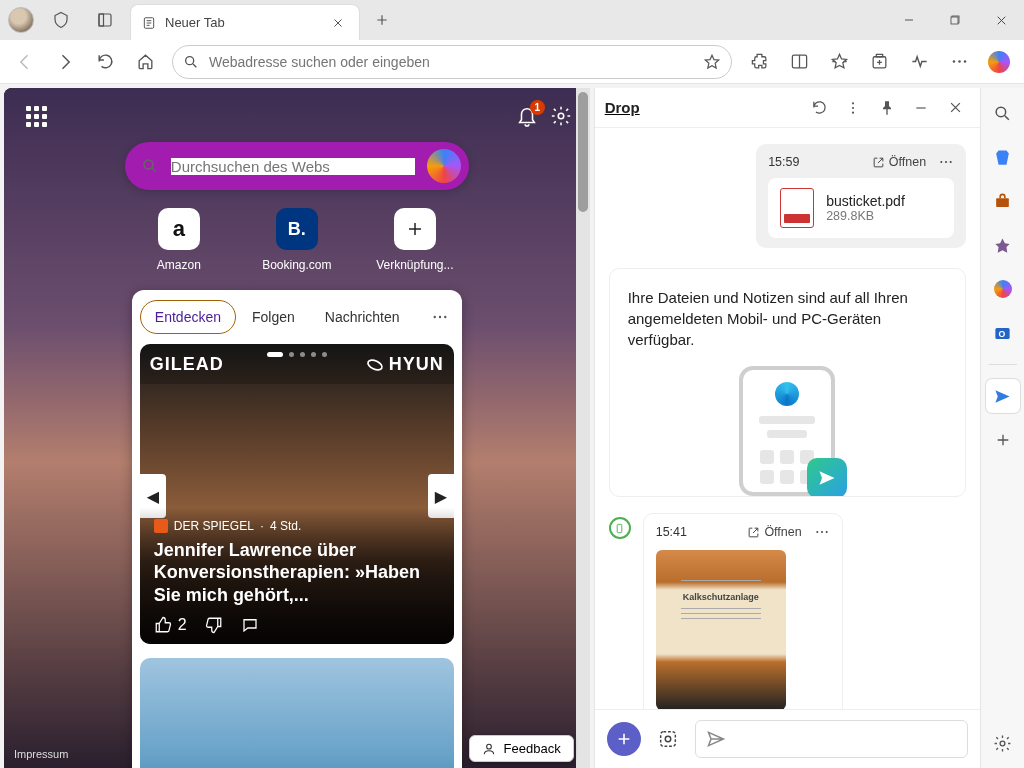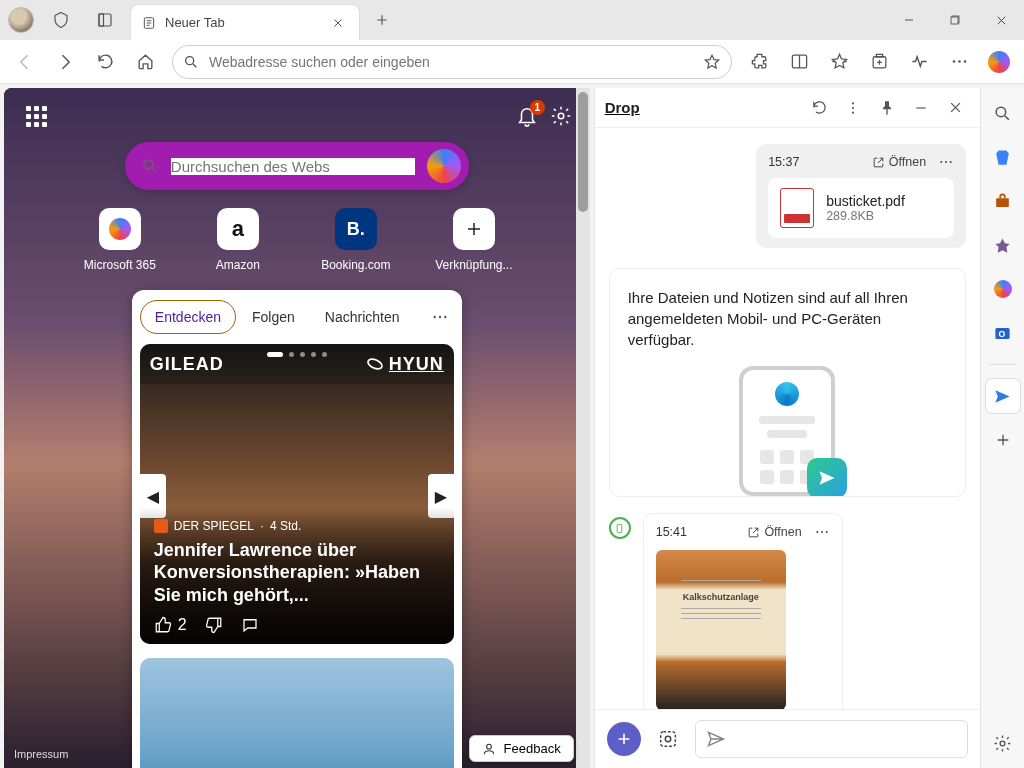--- a/index.html
+++ b/index.html
@@ -265,26 +265,20 @@
       <div class="ntp-search">
         <svg width="18" height="18" viewBox="0 0 24 24" fill="none" stroke="#666" stroke-width="2">
             <circle cx="10" cy="10" r="6"></circle>
             <path d="M20 20l-5-5"></path>
           </svg>
         <input placeholder="Durchsuchen des Webs" style="">
         <div class="copilot-swirl"></div>
       </div>
       <div class="quick-links">
         <div class="ql">
-            <div class="ql-tile">
-              <div style="width:22px;height:22px;border-radius:50%;background:conic-gradient(#3b82f6,#a855f7,#ef4444,#f59e0b,#3b82f6);"></div>
-            </div>
-            <span class="ql-label">Microsoft 365</span>
-          </div>
-        <div class="ql">
             <div class="ql-tile" style="color:#111;font-size:22px;">a</div>
             <span class="ql-label">Amazon</span>
           </div>
         <div class="ql">
             <div class="ql-tile" style="background:#003580;color:#fff;font-size:18px;">B.</div>
             <span class="ql-label">Booking.com</span>
           </div>
         <div class="ql">
             <div class="ql-tile">
               <svg width="18" height="18" viewBox="0 0 24 24" stroke="#222" stroke-width="2">
@@ -304,21 +298,21 @@
               <svg width="18" height="18" viewBox="0 0 24 24" fill="currentColor">
                 <circle cx="5" cy="12" r="1.6"></circle>
                 <circle cx="12" cy="12" r="1.6"></circle>
                 <circle cx="19" cy="12" r="1.6"></circle>
               </svg>
             </div>
         </div>
         <div class="article">
           <div class="gilead-bar">
               <span>GILEAD</span>
-              <span style="display:flex;align-items:flex-start;gap:4px;text-decoration:underline;">
+              <span style="display:flex;align-items:flex-end;gap:4px;">
                 <svg width="20" height="20" viewBox="0 0 24 24" fill="none" stroke="#fff" stroke-width="2">
                   <ellipse cx="12" cy="12" rx="9" ry="5" transform="rotate(25 12 12)"></ellipse>
                 </svg>
                 <span>HYUN</span>
               </span>
             </div>
           <div class="car-dots">
               <span class="on"></span>
               <span></span>
               <span></span>
@@ -400,21 +394,21 @@
             <svg width="15" height="15" viewBox="0 0 24 24" stroke="currentColor" stroke-width="2">
               <path d="M5 5l14 14M19 5L5 19"></path>
             </svg>
           </div>
       </div>
     </div>
     <div class="drop-body">
       <div class="msg-right" style="width:210px;">
         <div class="bubble-a">
           <div class="bubble-head">
-            <span>15:37</span>
+            <span>15:59</span>
             <div class="bh-actions">
               <span style="display:flex;align-items:center;gap:4px;">
                   <svg width="13" height="13" viewBox="0 0 24 24" fill="none" stroke="currentColor" stroke-width="1.8">
                     <path d="M14 4h6v6M20 4l-9 9M20 14v5a1 1 0 0 1-1 1H5a1 1 0 0 1-1-1V5a1 1 0 0 1 1-1h5"></path>
                   </svg>
                   <span>Öffnen</span>
                 </span>
               <span>
                   <svg width="16" height="16" viewBox="0 0 24 24" fill="currentColor">
                     <circle cx="5" cy="12" r="1.5"></circle>

